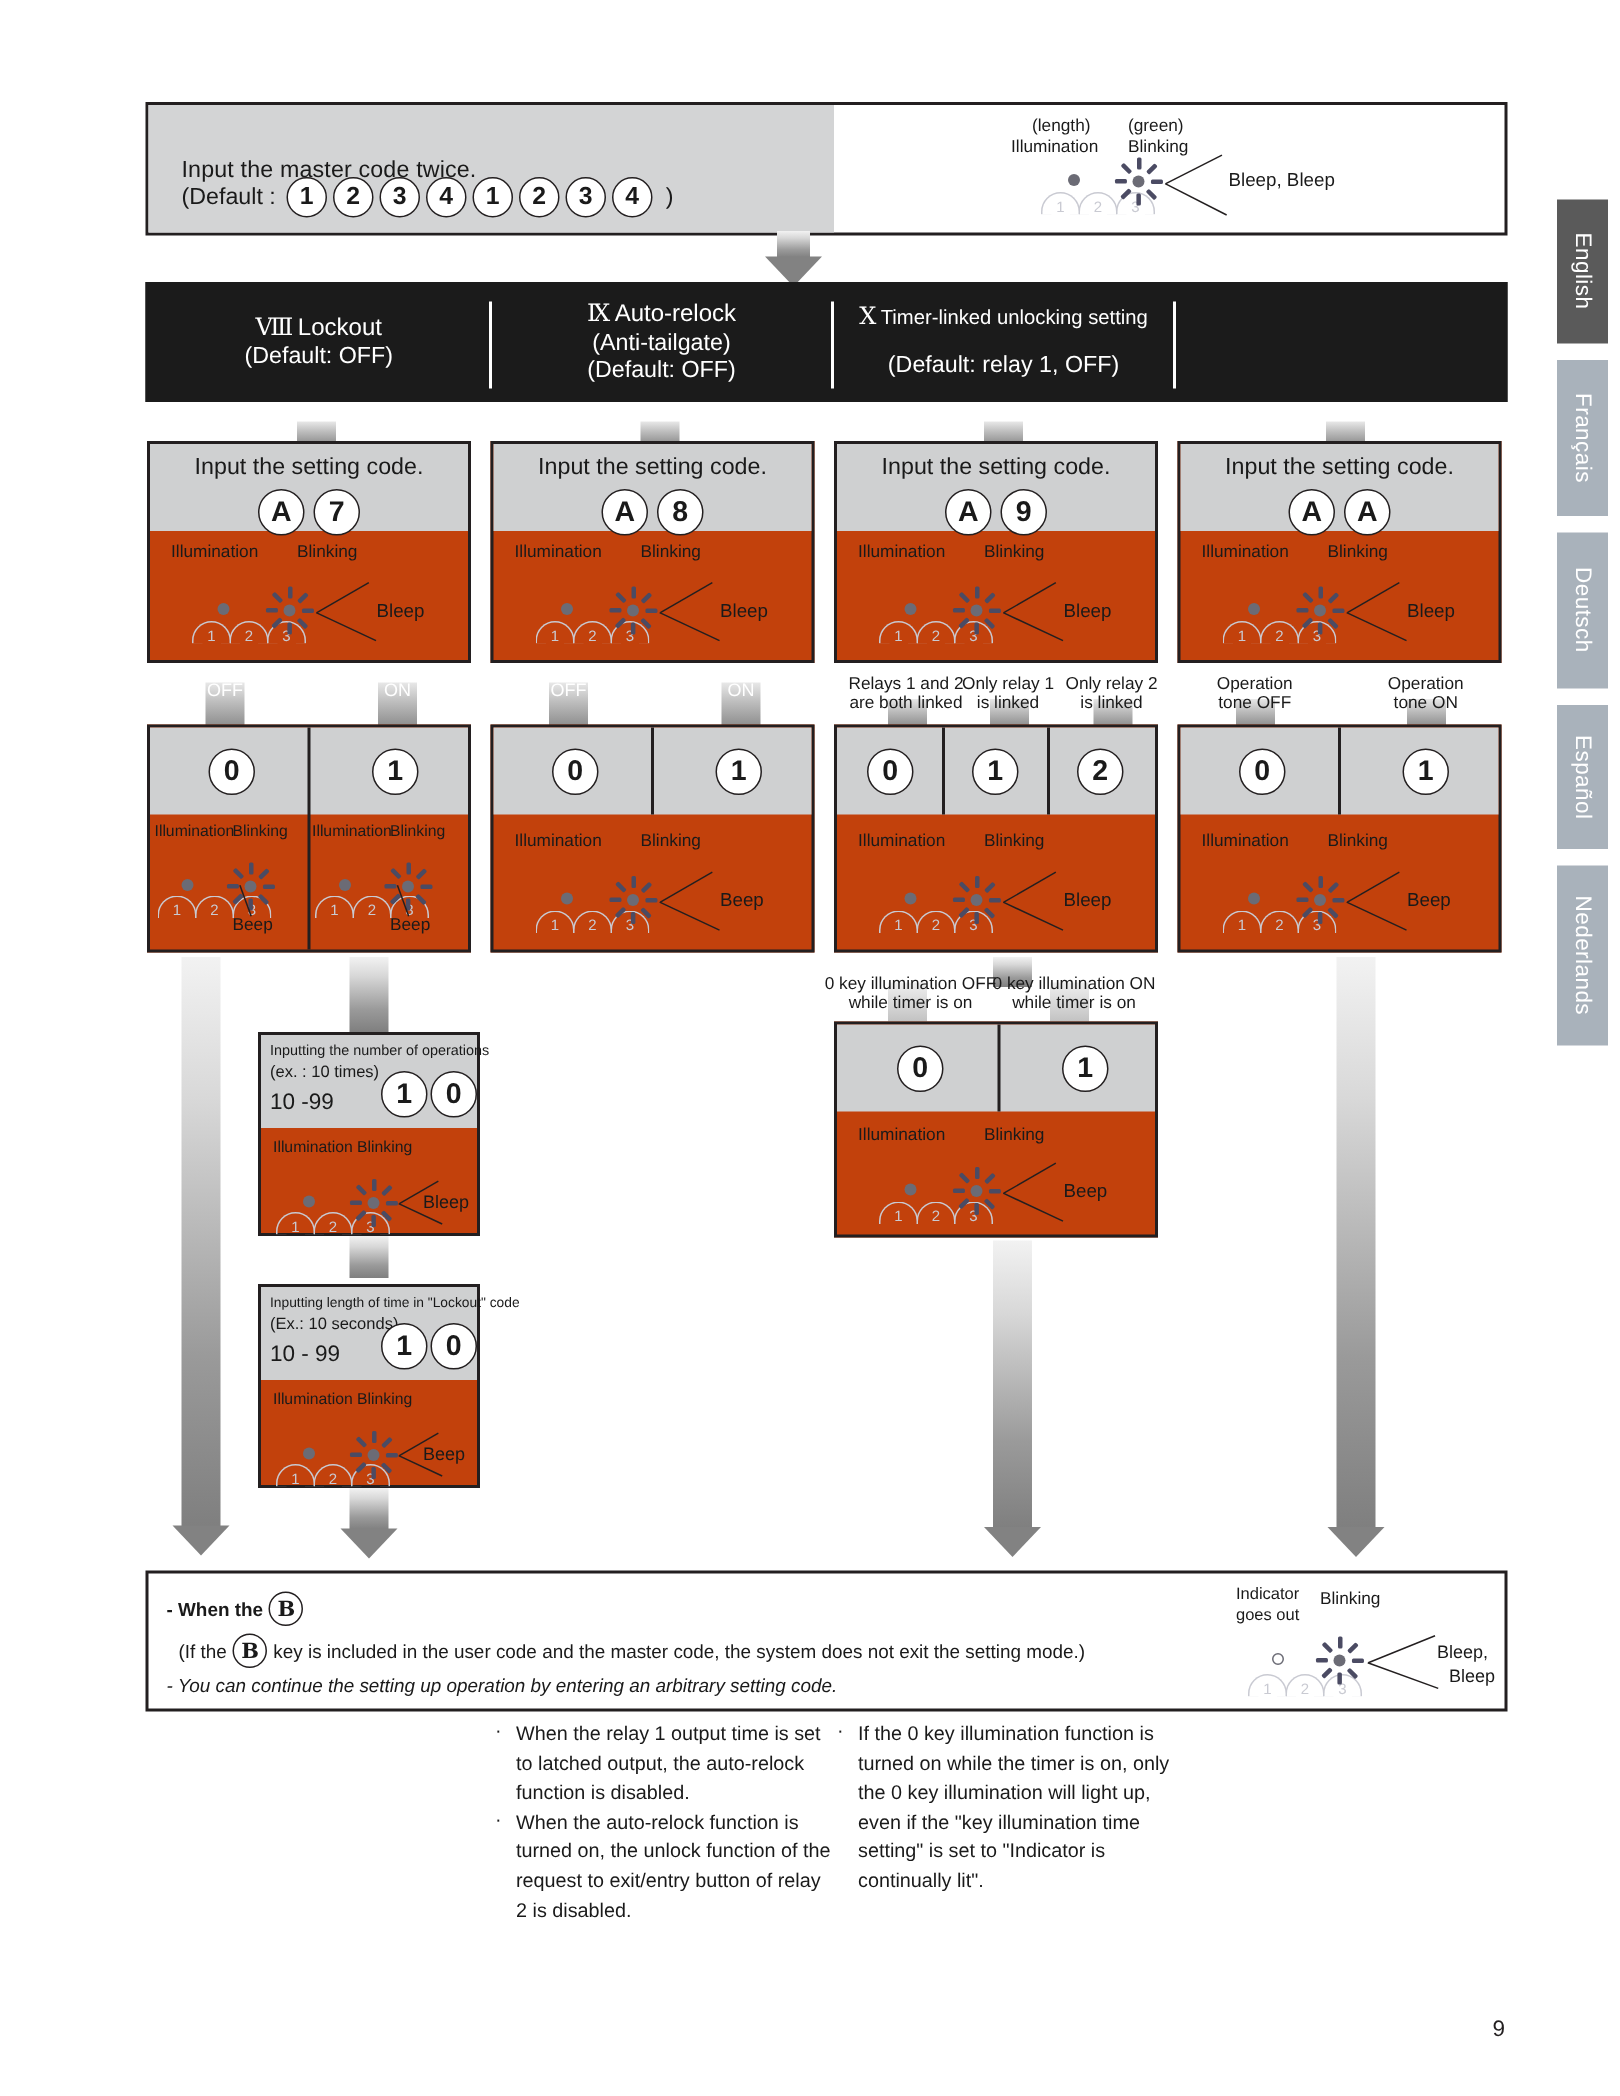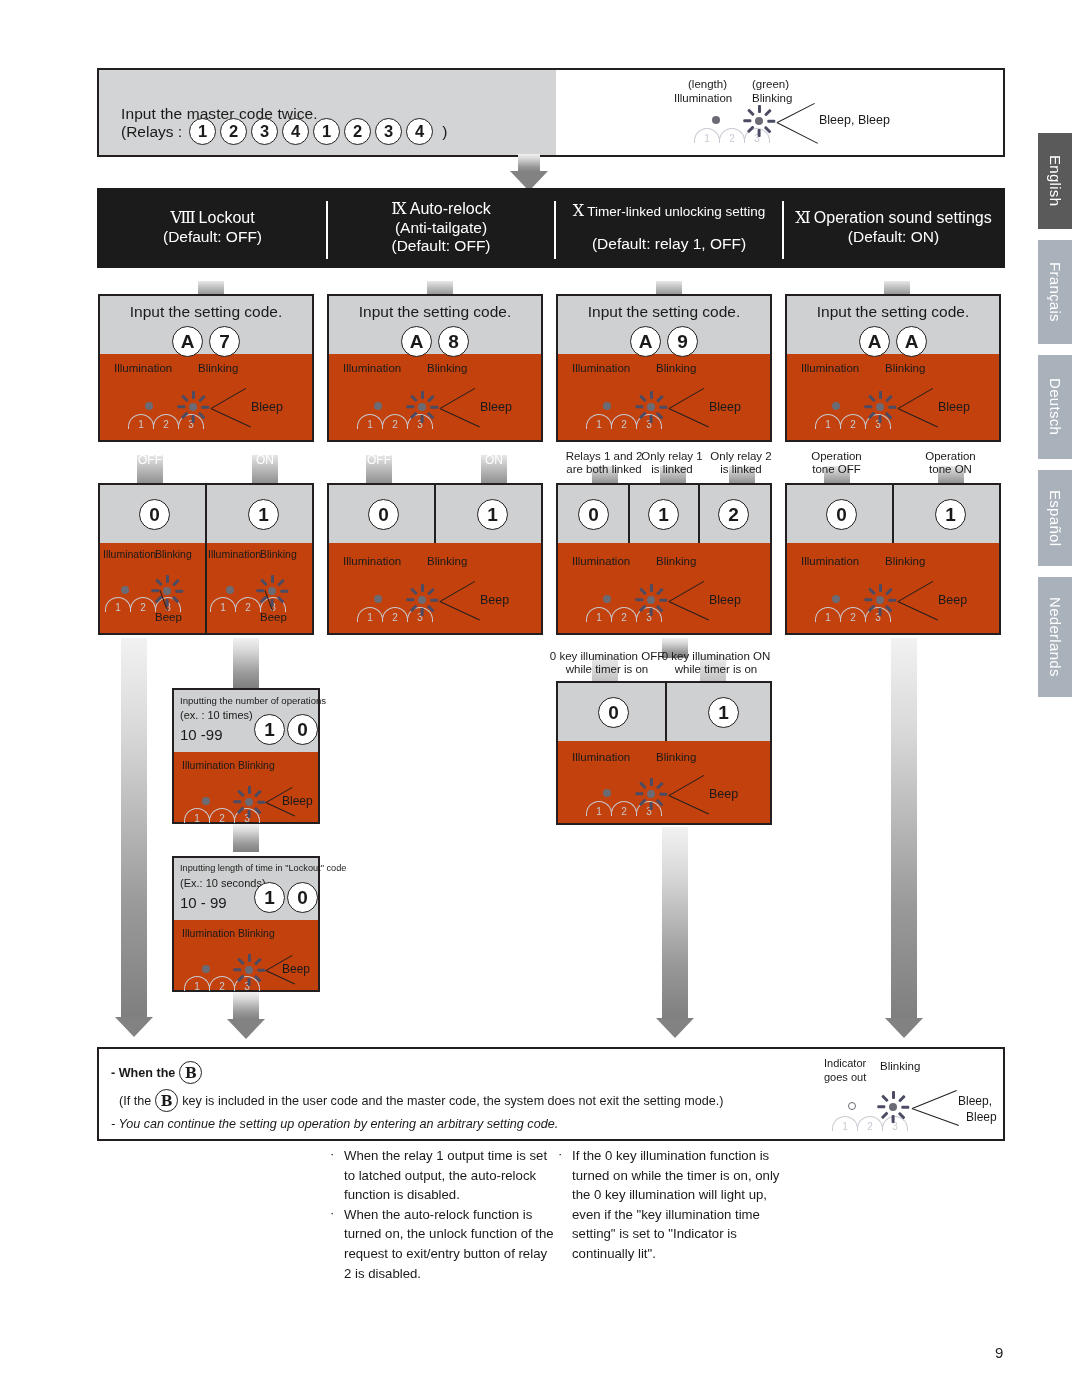--- a/index.html
+++ b/index.html
@@ -117,21 +117,21 @@
 
   #pageNo{position:absolute;left:995px;top:1344px;font-size:15px;color:#231f20;}
 </style>
 </head>
 <body>
 
 <div class="box" id="masterPanel">
   <div id="masterPanelGray"></div>
   <div id="masterLine1">Input the master code twice.</div>
   <div id="masterLine2">
-    <span>(Relays :</span>
+    <span>(Default :</span>
     <span style="display:inline-flex;align-items:center;margin-left:5px;">
       <span class="kc s26">1</span>
       <span class="kc s26">2</span>
       <span class="kc s26">3</span>
       <span class="kc s26">4</span>
       <span class="kc s26">1</span>
       <span class="kc s26">2</span>
       <span class="kc s26">3</span>
       <span class="kc s26">4</span>
     </span>
@@ -187,26 +187,20 @@
     <div class="hdrSub2">(Default: OFF)</div>
   </div>
   <div class="sep" style="left:455px;"></div>
   <div class="cell" style="left:457px;width:226px;gap:14px;">
     <div class="hdrTitle small">
       <span class="rn">Ⅹ</span><span>Timer-linked unlocking setting</span>
     </div>
     <div class="hdrSub2">(Default: relay 1, OFF)</div>
   </div>
   <div class="sep" style="left:683px;"></div>
-  <div class="cell" style="left:685px;width:219px;">
-    <div class="hdrTitle">
-      <span class="rn">Ⅺ</span><span>Operation sound settings</span>
-    </div>
-    <div class="hdrSub2">(Default: ON)</div>
-  </div>
 </div>
 
 <div class="tinyconn" style="left:198px;top:281px;"></div>
 <div class="tinyconn" style="left:427px;top:281px;"></div>
 <div class="tinyconn" style="left:656px;top:281px;"></div>
 <div class="tinyconn" style="left:884px;top:281px;"></div>
 
 <div class="optbox" style="left:98px;top:294px;width:216px;height:148px;">
   <div class="top" style="height:58px;"></div>
   <div class="optTxt">Input the setting code.</div>

